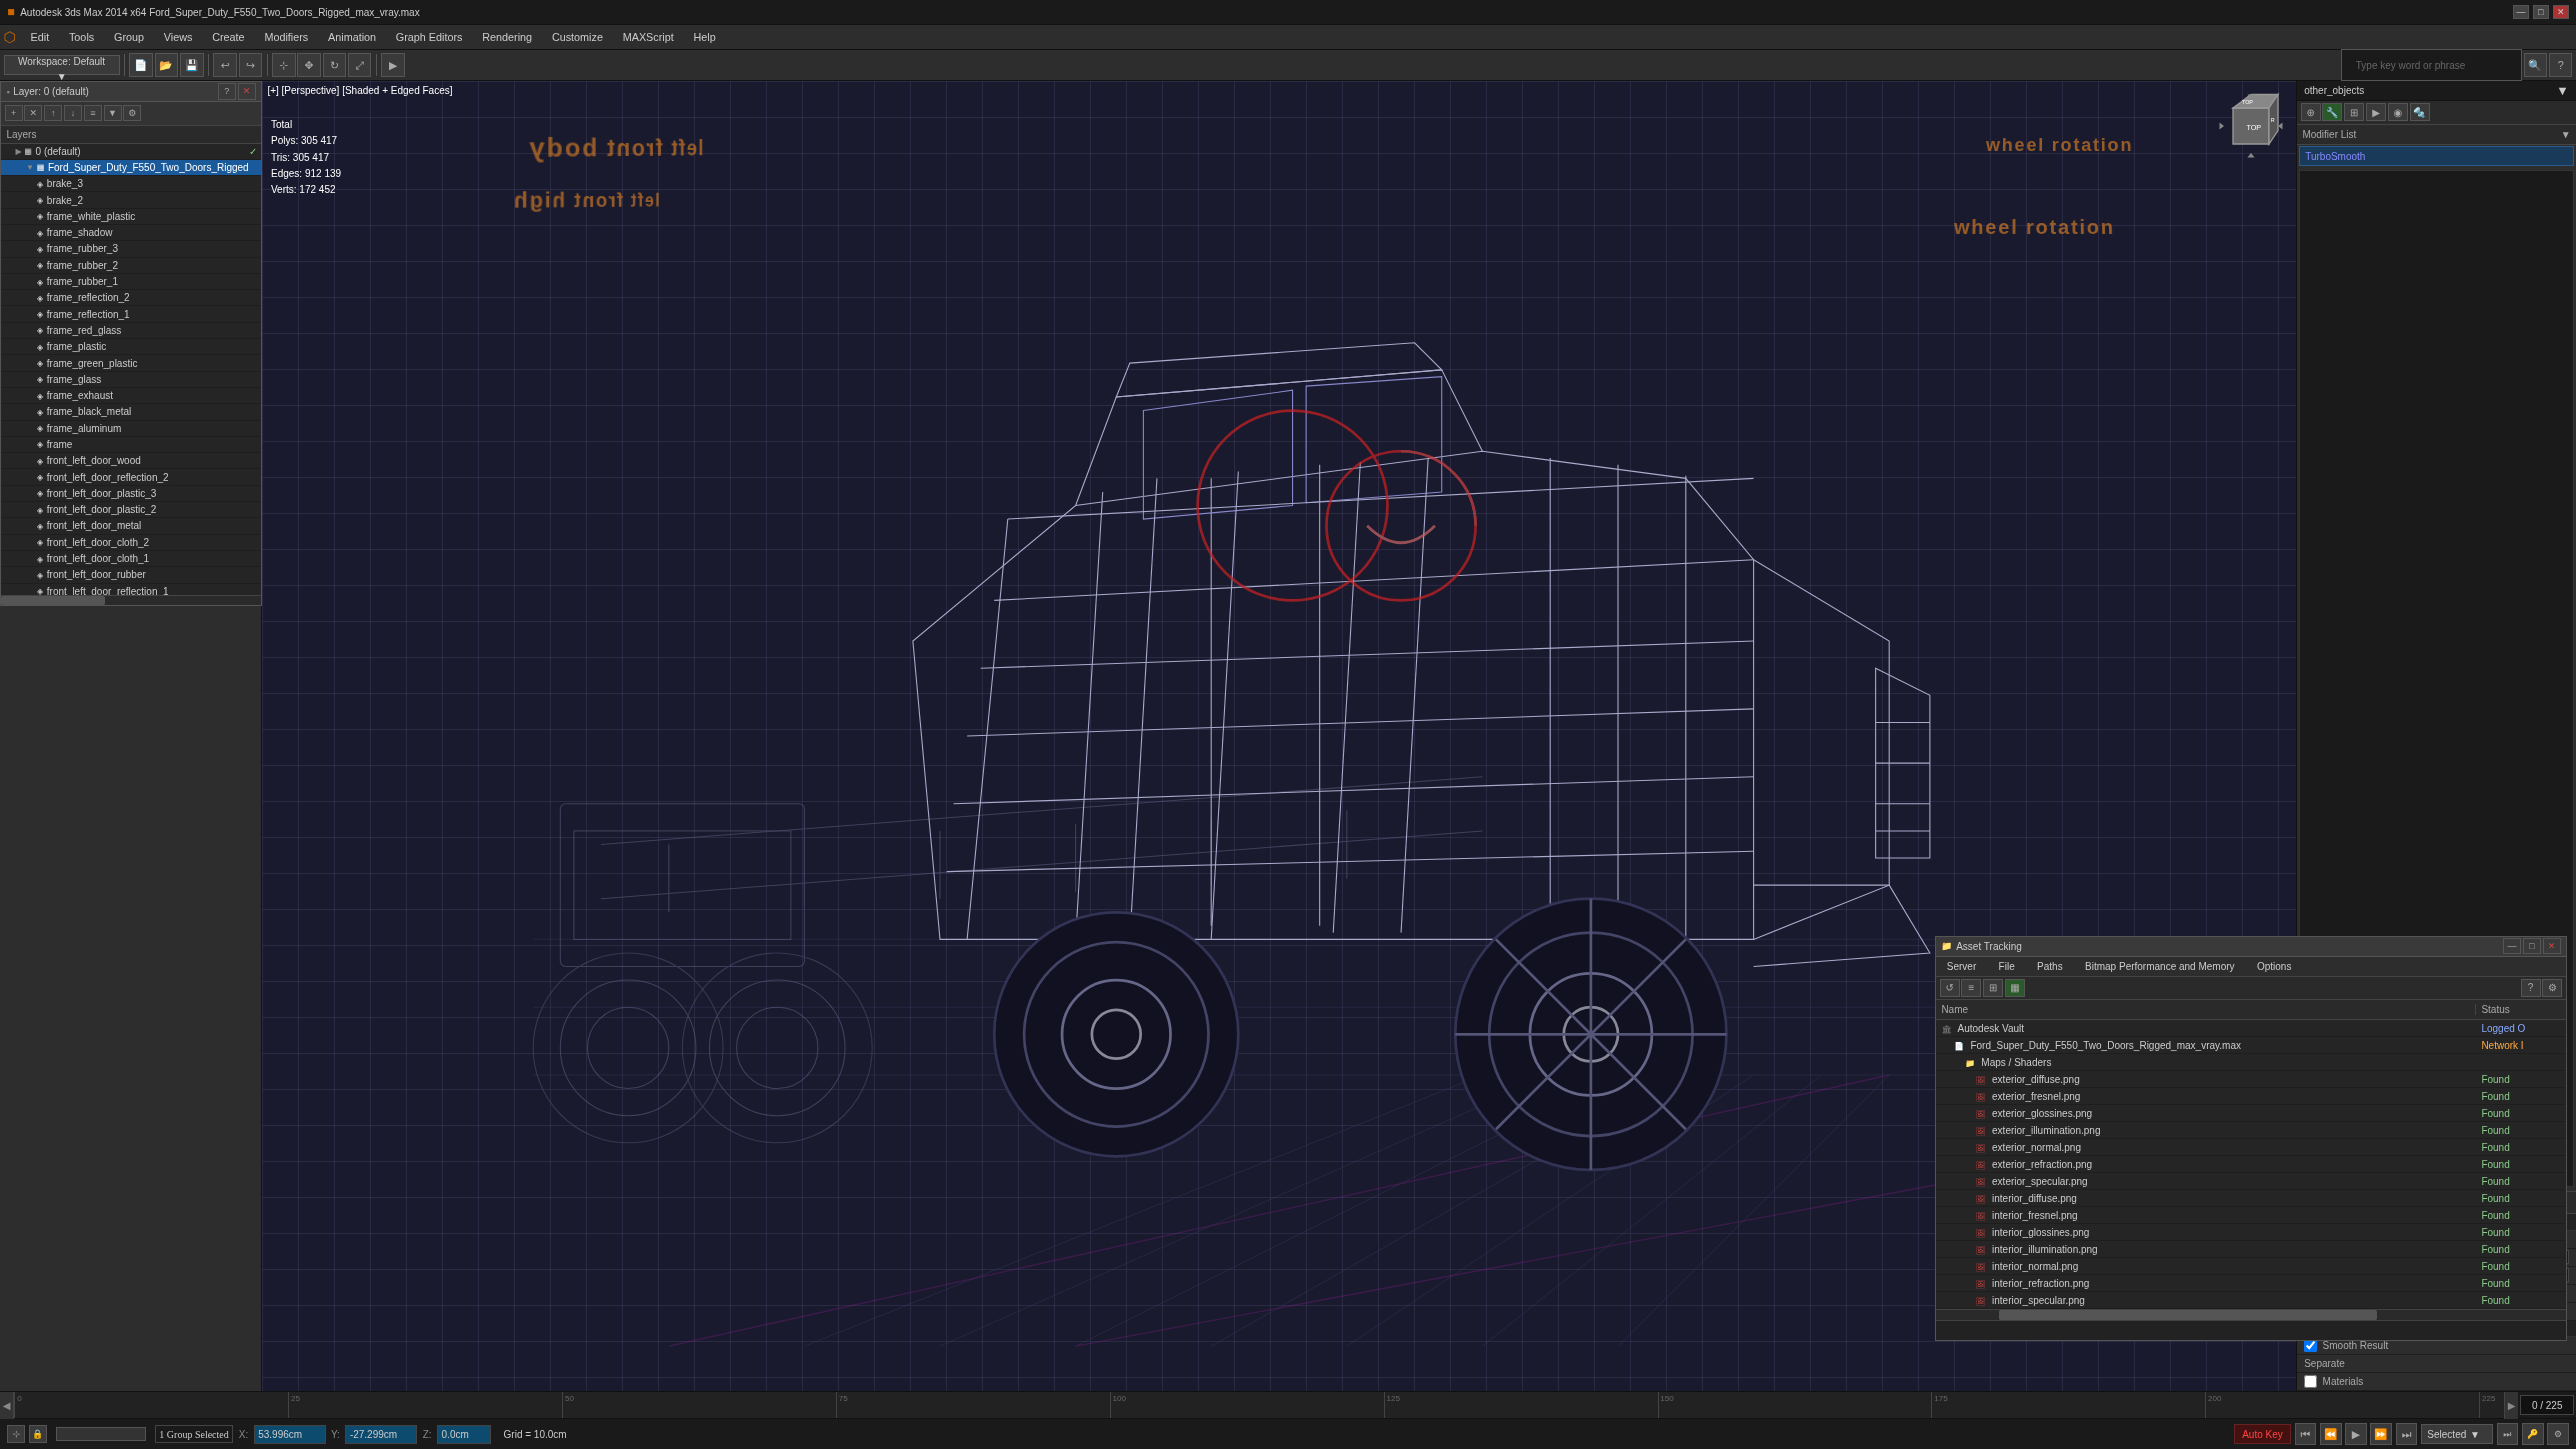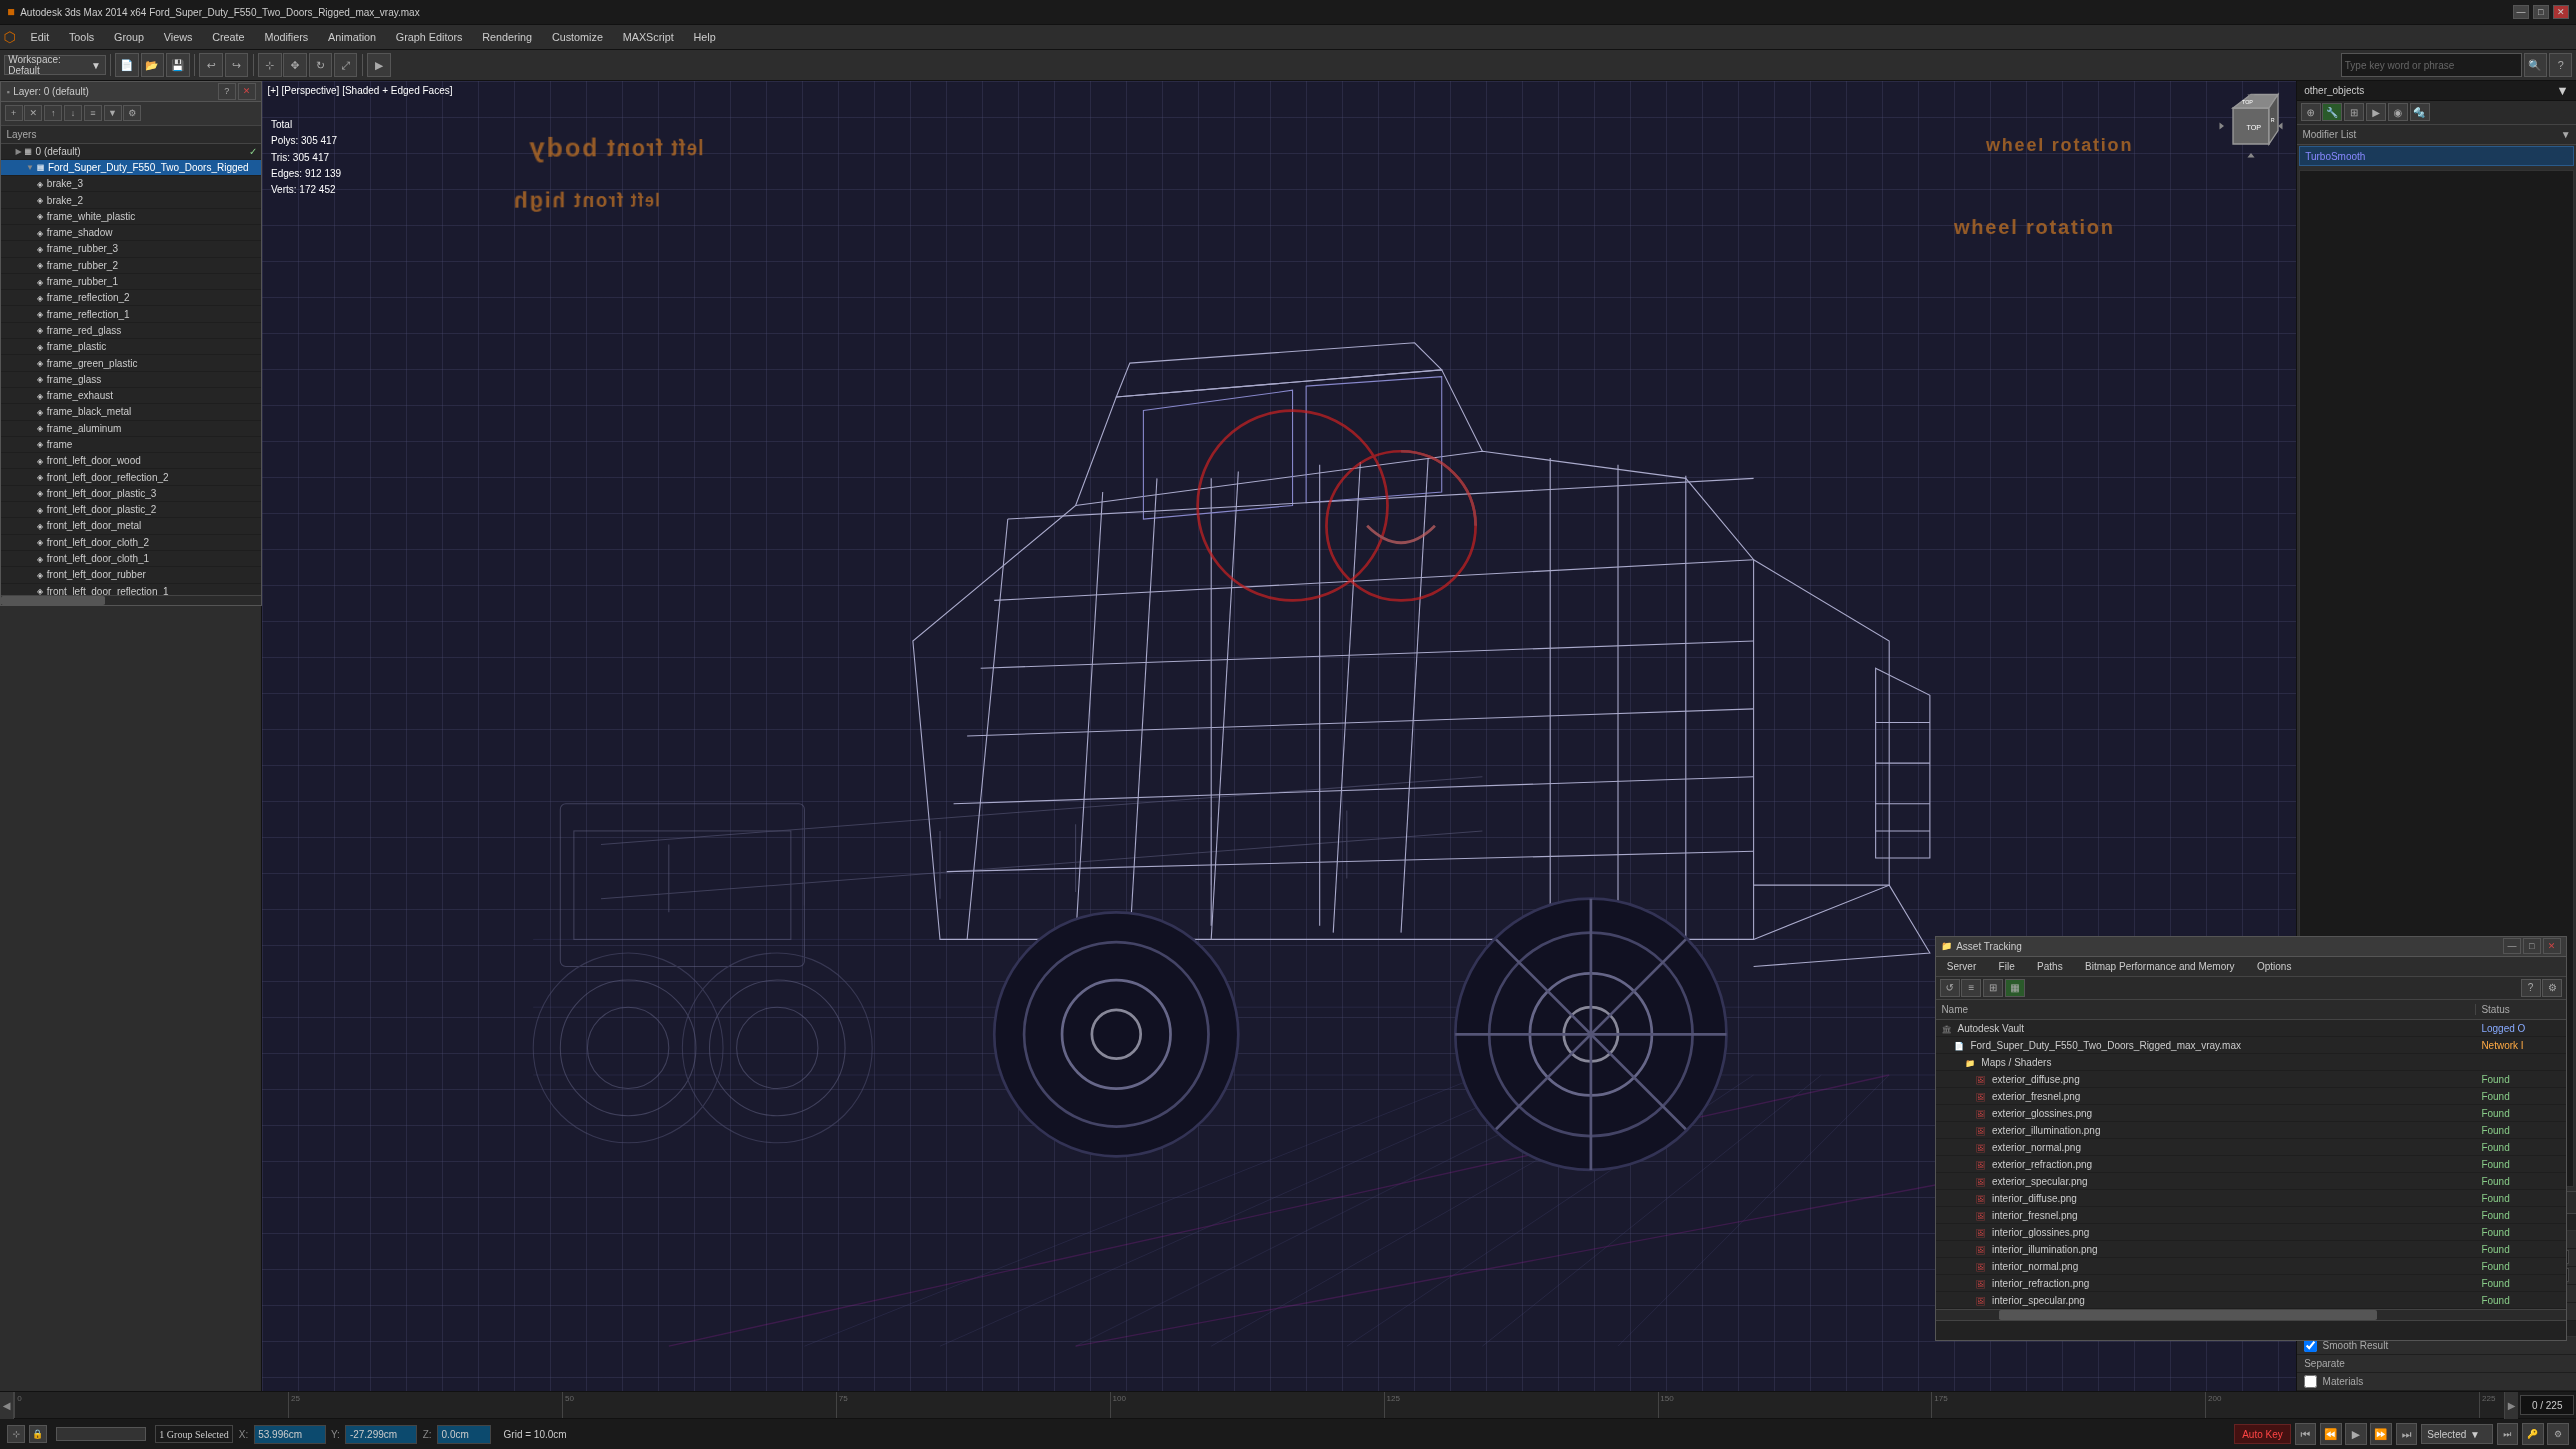--- a/index.html
+++ b/index.html
@@ -535,25 +535,25 @@
       top: 18px;
       right: 18px;
       width: 72px;
       height: 72px;
     }
 
     
     #search-box {
       background: #1a1a1a;
       border: 0.9px solid #555;
-      height: 24px;
+      height: 32px;
       width: 181px;
       display: flex;
       align-items: center;
-      padding: 0 3px;
+      padding: 0 14px;
       color: #888;
       font-size: 10px;
     }
 
     
     ::-webkit-scrollbar { width: 7.2px; height: 7.2px; }
     ::-webkit-scrollbar-track { background: #1a1a1a; }
     ::-webkit-scrollbar-thumb { background: #555; }
 
     
@@ -591,21 +591,21 @@
   <div class="menu-item">Animation</div>
   <div class="menu-item">Graph Editors</div>
   <div class="menu-item">Rendering</div>
   <div class="menu-item">Customize</div>
   <div class="menu-item">MAXScript</div>
   <div class="menu-item">Help</div>
 </div>
 
 <div id="toolbar">
 
-  <div class="toolbar-dropdown" style="width:102px;">
+  <div class="toolbar-dropdown" style="width:116px;flex-direction:column;">
     <span>Workspace: Default</span>
     <span>▼</span>
   </div>
   <div class="toolbar-separator"></div>
 
   <div class="toolbar-btn">📄</div>
   <div class="toolbar-btn">📂</div>
   <div class="toolbar-btn">💾</div>
   <div class="toolbar-separator"></div>
   <div class="toolbar-btn">↩</div>

